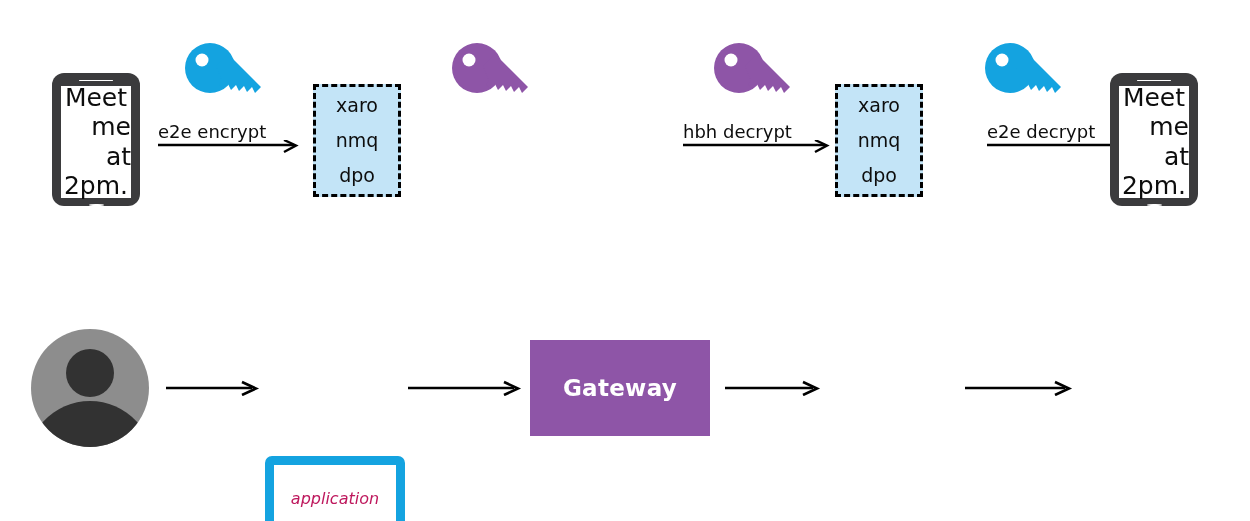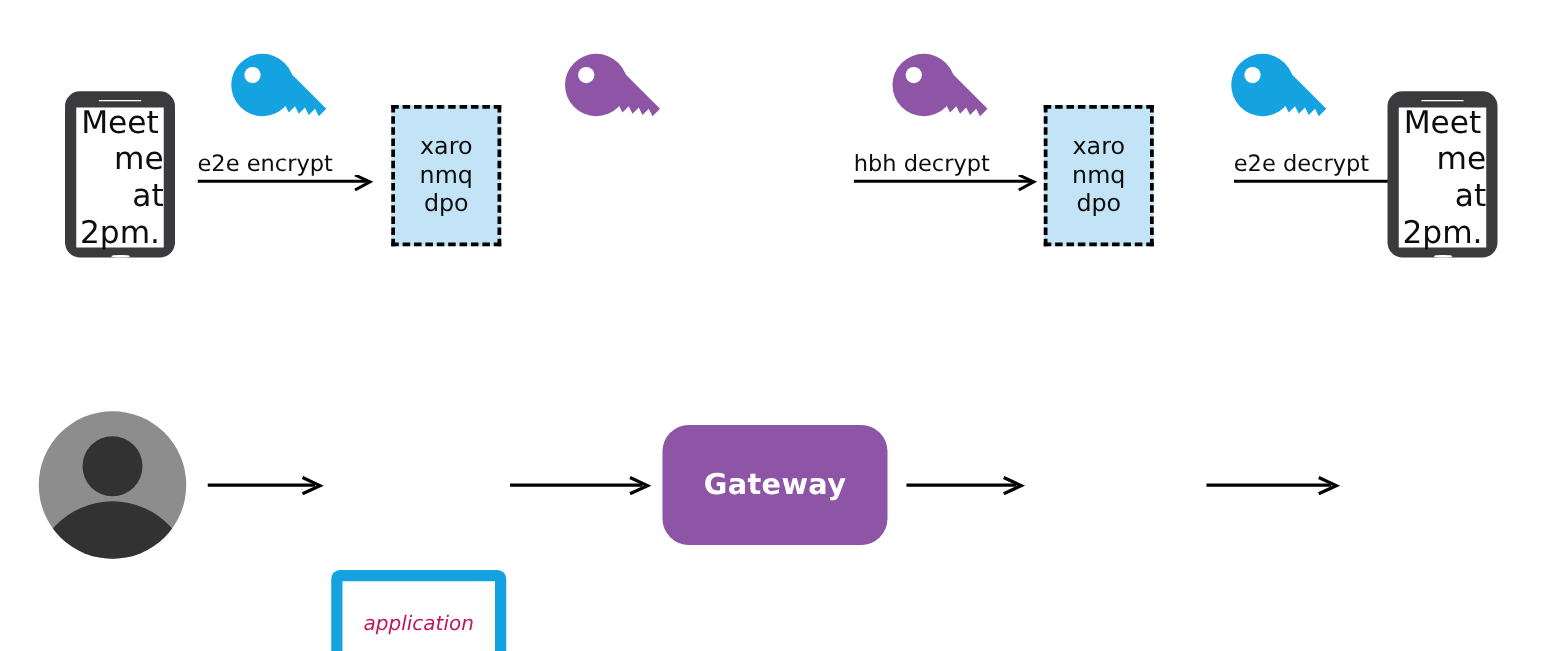--- a/index.html
+++ b/index.html
@@ -67,20 +67,21 @@
     box-sizing: border-box;
     border: 3px dashed #000000;
     display: flex;
     flex-direction: column;
     align-items: center;
     justify-content: center;
     font-size: 19px;
     color: #0d0d0d;
     line-height: 1.2;
     text-align: center;
+    gap: 12px;
   }
 
   
   .key { position: absolute; }
 
   
   .flow {
     position: absolute;
     height: 44px;
   }
@@ -163,21 +164,20 @@
     width: 180px;
     height: 96px;
     background: #8e55a7;
     display: flex;
     align-items: center;
     justify-content: center;
     color: #ffffff;
     font-size: 23px;
     font-weight: bold;
     letter-spacing: 0.3px;
-    border-radius: 21px;
   }
 </style>
 </head>
 <body>
 
 <div class="stage">
 
   <div class="node phone" style="left:52px; top:73px;">
     <div class="phone-speaker"></div>
     <div class="phone-screen">

